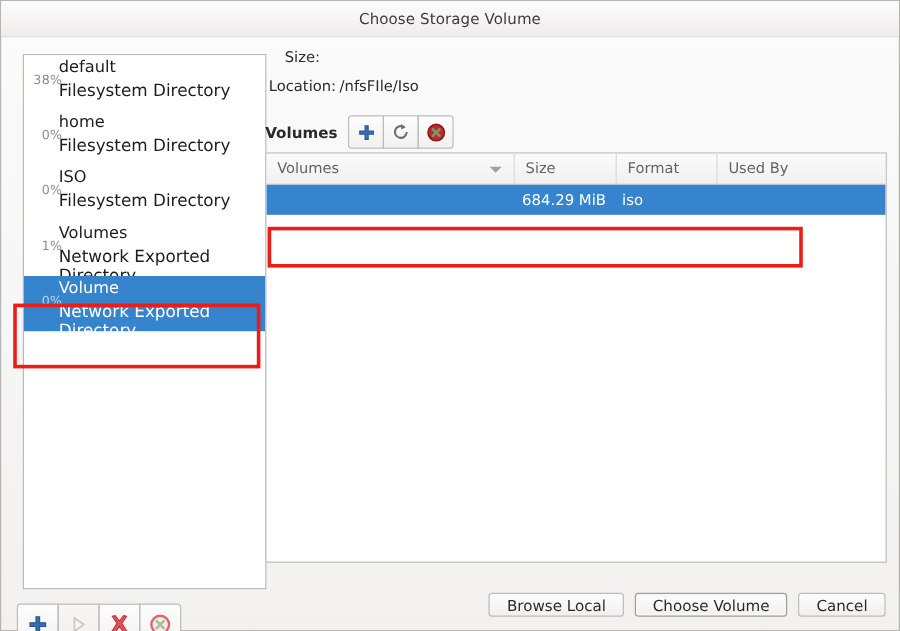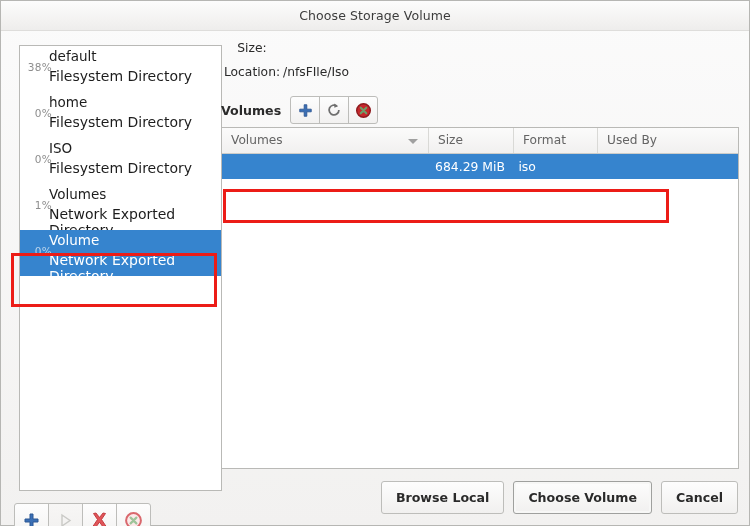--- a/index.html
+++ b/index.html
@@ -211,30 +211,29 @@
   }
 
   
   #actions {
     position: absolute;
     right: 11px; bottom: 11px;
     display: flex;
     gap: 9px;
   }
   .abtn {
-    height: 33px;
+    height: 20px;
     padding: 0 14px;
     background: linear-gradient(to bottom, #fdfdfd 0%, #f1f0ef 100%);
     border: 1px solid #bdbdba;
     border-radius: 3px;
     font-size: 12.6px;
     color: #2a2a2a;
     display: flex; align-items: center; justify-content: center;
     font-family: "DejaVu Sans", sans-serif;
-    font-weight: bold;
   }
   .abtn.default {
     border: 1px solid #9fa09e;
     box-shadow: inset 0 0 0 2px #f7f7f6;
   }
 </style>
 </head>
 <body>
 
 <div id="dialog">

